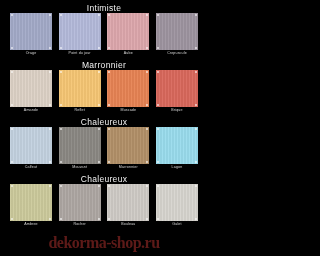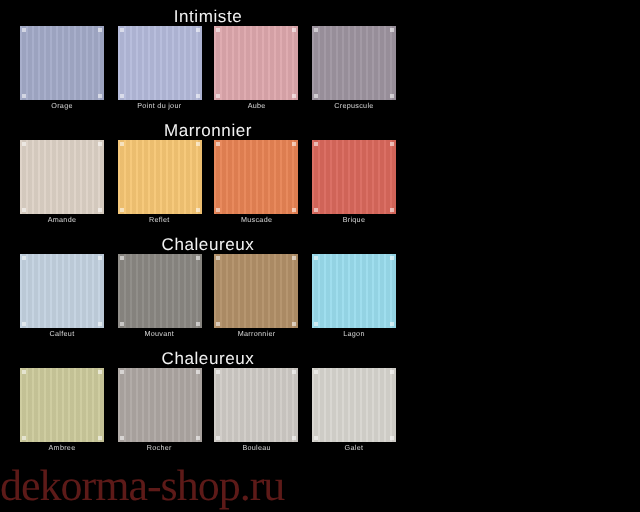--- a/index.html
+++ b/index.html
@@ -83,22 +83,23 @@
     letter-spacing: 0.15px;
     white-space: nowrap;
     overflow: hidden;
     width: 46px;
   }
   #watermark {
     position: absolute;
     left: 0;
     right: 0;
     bottom: 1px;
-    font-size: 22px;
-    font-weight: 400;
+    text-align: center;
+    font-size: 16px;
+    font-weight: 700;
     font-family: "Liberation Serif", serif;
     color: rgba(150, 42, 38, 0.62);
     letter-spacing: -0.5px;
     line-height: 24px;
     pointer-events: none;
     white-space: nowrap;
   }
 </style>
 </head>
 <body style="background: rgb(0, 0, 0);">

